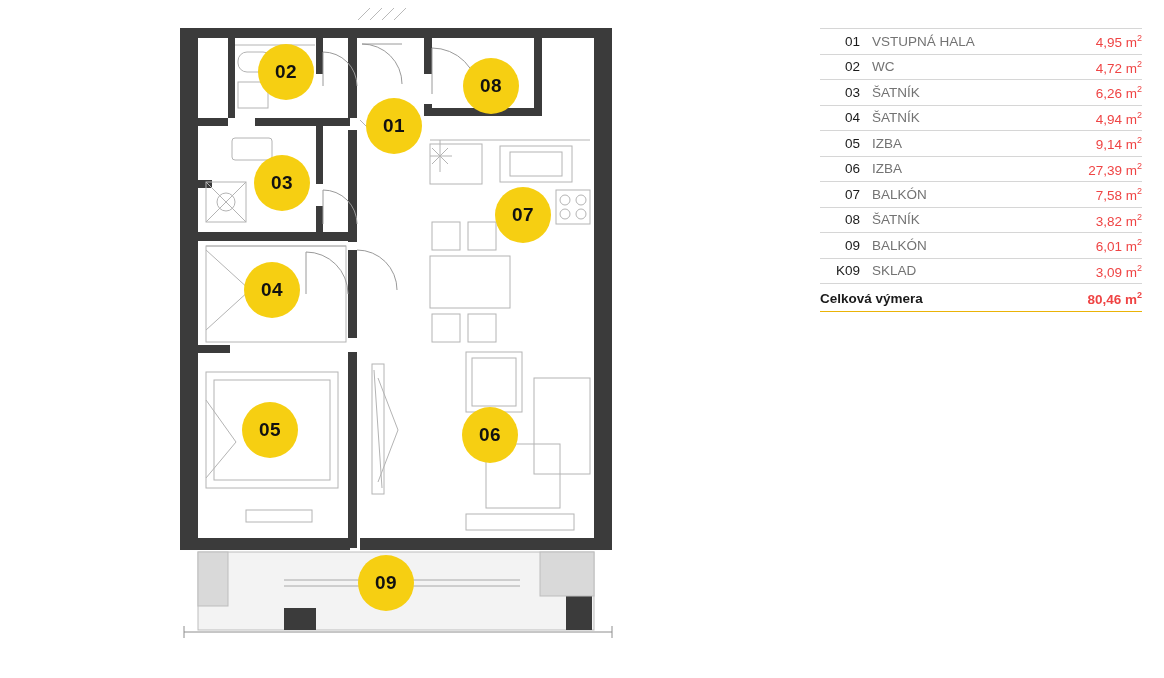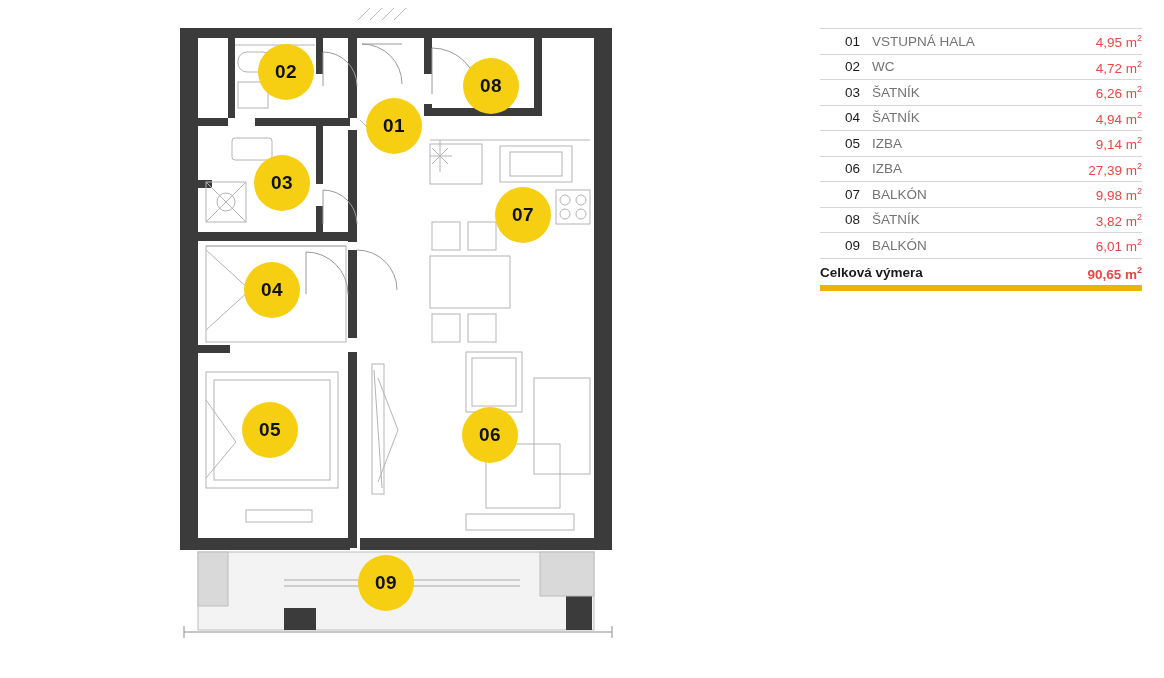--- a/index.html
+++ b/index.html
@@ -80,21 +80,21 @@
   .col-name {
     text-align: left;
     color: #737373;
   }
   .col-area {
     text-align: right;
     color: #ef4444;
   }
   #area-table tr.total-row td {
     font-weight: bold;
-    border-bottom: 6px solid #eab308;
+    border-bottom: 1px solid #eab308;
     padding-top: 6px;
   }
   .total-label {
     text-align: left;
     padding-left: 0 !important;
   }
   .sup {
     font-size: 9px;
     vertical-align: super;
   }
@@ -267,32 +267,37 @@
         <td class="col-area"><span>9,14</span>&nbsp;<span>m</span><span class="sup">2</span></td>
       </tr>
       <tr>
         <td class="col-code">06</td>
         <td class="col-name">IZBA</td>
         <td class="col-area"><span>27,39</span>&nbsp;<span>m</span><span class="sup">2</span></td>
       </tr>
       <tr>
         <td class="col-code">07</td>
         <td class="col-name">BALKÓN</td>
-        <td class="col-area"><span>9,98</span>&nbsp;<span>m</span><span class="sup">2</span></td>
+        <td class="col-area"><span>7,58</span>&nbsp;<span>m</span><span class="sup">2</span></td>
       </tr>
       <tr>
         <td class="col-code">08</td>
         <td class="col-name">ŠATNÍK</td>
         <td class="col-area"><span>3,82</span>&nbsp;<span>m</span><span class="sup">2</span></td>
       </tr>
       <tr>
         <td class="col-code">09</td>
         <td class="col-name">BALKÓN</td>
         <td class="col-area"><span>6,01</span>&nbsp;<span>m</span><span class="sup">2</span></td>
       </tr>
+      <tr>
+        <td class="col-code">K09</td>
+        <td class="col-name">SKLAD</td>
+        <td class="col-area"><span>3,09</span>&nbsp;<span>m</span><span class="sup">2</span></td>
+      </tr>
       <tr class="total-row">
         <td class="total-label" colspan="2">Celková výmera</td>
-        <td class="col-area"><span>90,65</span>&nbsp;<span>m</span><span class="sup">2</span></td>
+        <td class="col-area"><span>80,46</span>&nbsp;<span>m</span><span class="sup">2</span></td>
       </tr>
     </tbody>
   </table>
 
 </div>
 
 </body></html>

